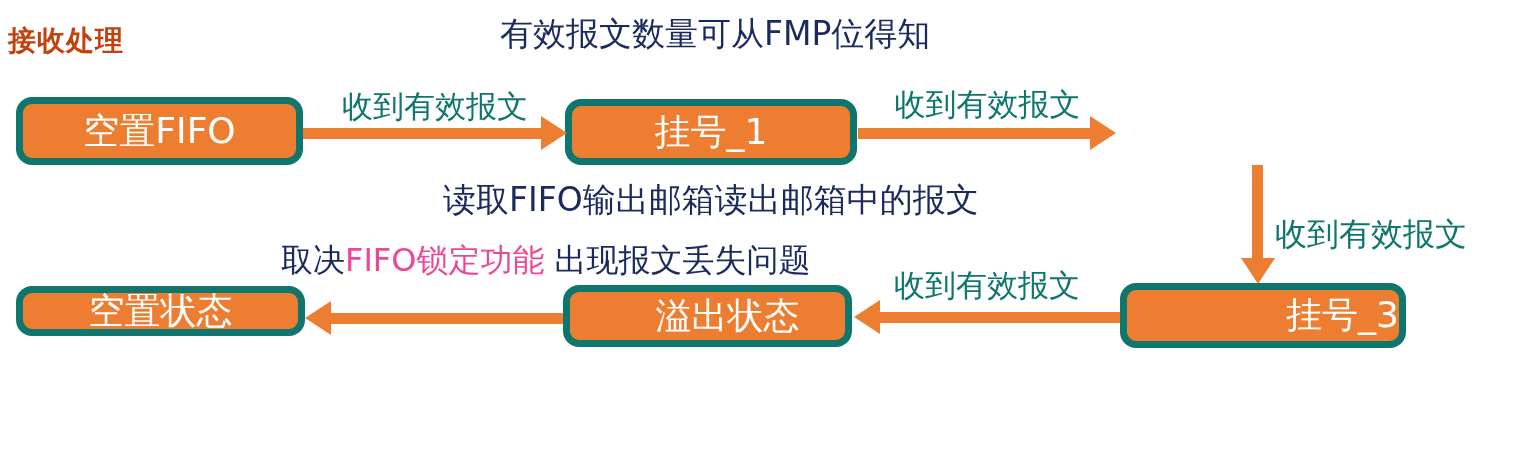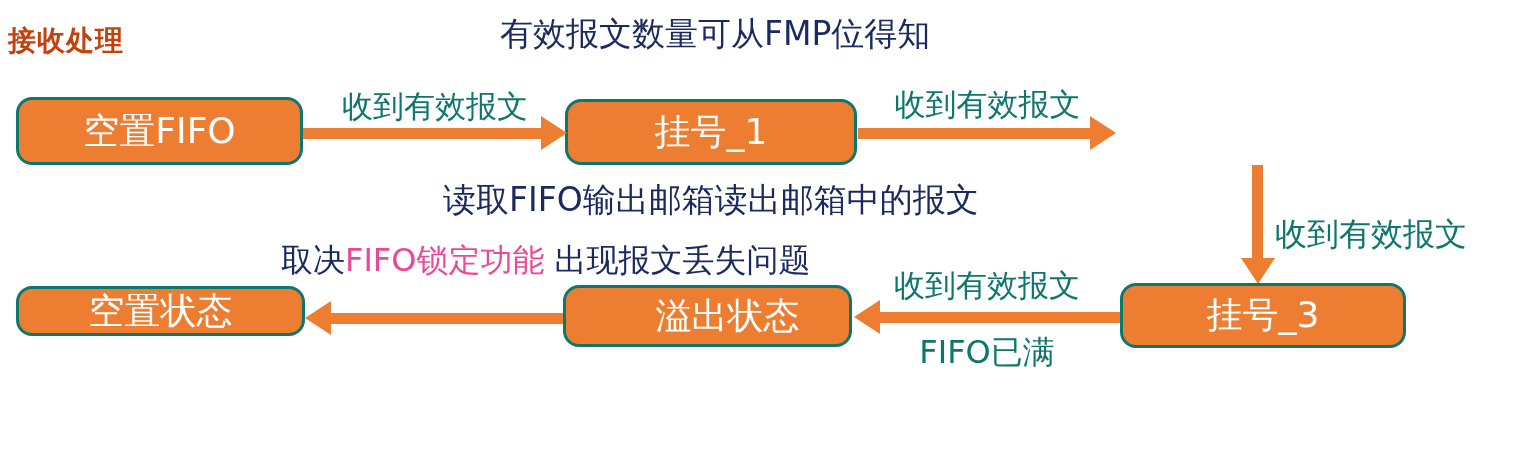--- a/index.html
+++ b/index.html
@@ -23,31 +23,31 @@
   }
   .note-fmp{left:500px;top:12px;}
   .note-read{left:443px;top:178px;}
   .note-lock{left:281px;top:239px;font-size:32px;}
   .note-lock .red{color:#ec4899;}
   .note-bottom{left:30px;top:404px;}
   .box{
     position:absolute;
     box-sizing:border-box;
     background:#ED7D31;
-    border:3px solid #0f766e;
+    border:7px solid #0f766e;
     border-radius:16px;
     color:#FFFFFF;
     font-size:36px;
     display:flex;align-items:center;justify-content:center;
     white-space:nowrap;
   }
   .box-empty-fifo{left:16px;top:97px;width:287px;height:68px;}
   .box-pending1{left:565px;top:99px;width:292px;height:66px;}
   .box-pending2{left:1117px;top:99px;width:288px;height:66px;}
-  .box-pending3{left:1120px;top:283px;width:286px;height:65px;}
+  .box-pending3{left:1120px;top:283px;width:286px;height:65px;justify-content:flex-end;}
   .box-overflow{left:563px;top:285px;width:289px;height:62px;padding-left:40px;}
   .box-empty-state{left:16px;top:286px;width:289px;height:50px;}
   .shaft-h{position:absolute;height:11px;background:#ED7D31;}
   .shaft-v{position:absolute;width:11px;background:#ED7D31;}
   .head{position:absolute;width:0;height:0;}
   .head-right{border-top:17px solid transparent;border-bottom:17px solid transparent;border-left:26px solid #ED7D31;}
   .head-left{border-top:17px solid transparent;border-bottom:17px solid transparent;border-right:26px solid #ED7D31;}
   .head-down{border-left:17px solid transparent;border-right:17px solid transparent;border-top:26px solid #ED7D31;}
   .arrow-label{
     position:absolute;color:#0f766e;font-size:31px;
@@ -97,19 +97,18 @@
   <div class="box box-overflow">
     <span>溢出状态</span>
   </div>
   <div class="box box-empty-state">
     <span>空置状态</span>
   </div>
 
   <div class="shaft-h" style="left:878px;top:312px;width:242px;"></div>
   <div class="head head-left" style="left:854px;top:300px;"></div>
   <div class="arrow-label lbl-recv4">收到有效报文</div>
-  <div class="arrow-label lbl-full">FIFO已满</div>
 
   <div class="shaft-h" style="left:331px;top:313px;width:232px;"></div>
   <div class="head head-left" style="left:305px;top:301px;"></div>
 
 
 </div>
 
 </body></html>

